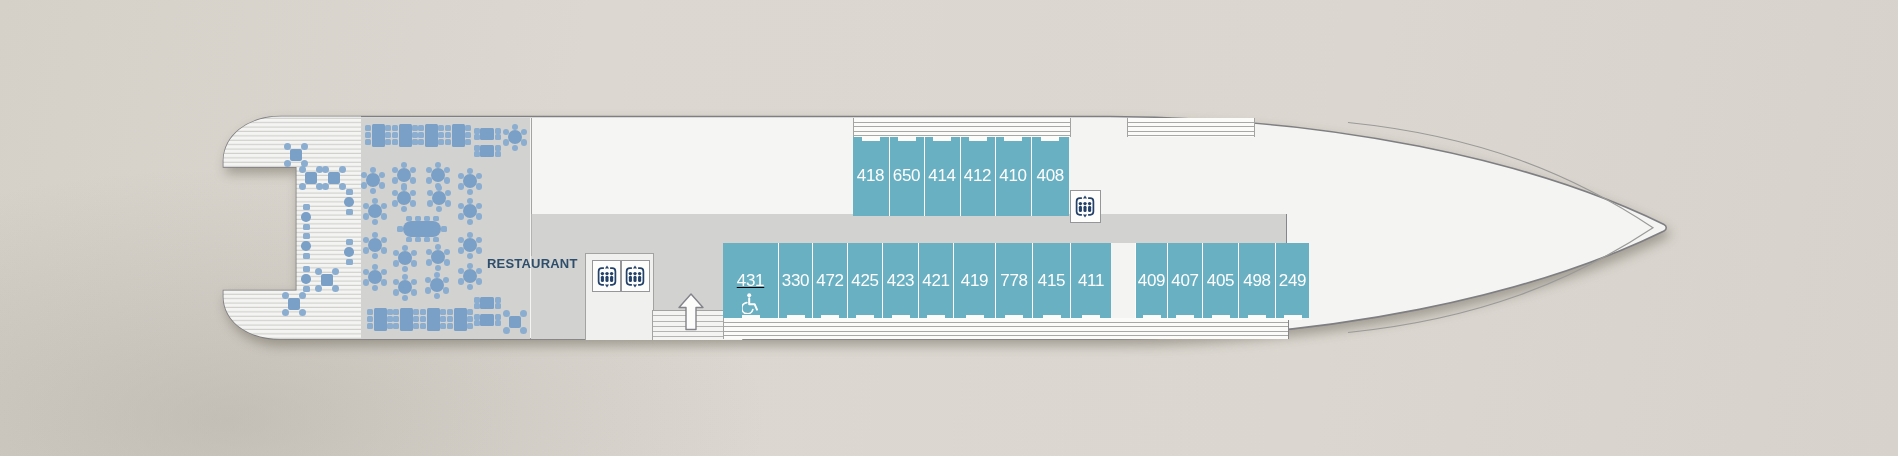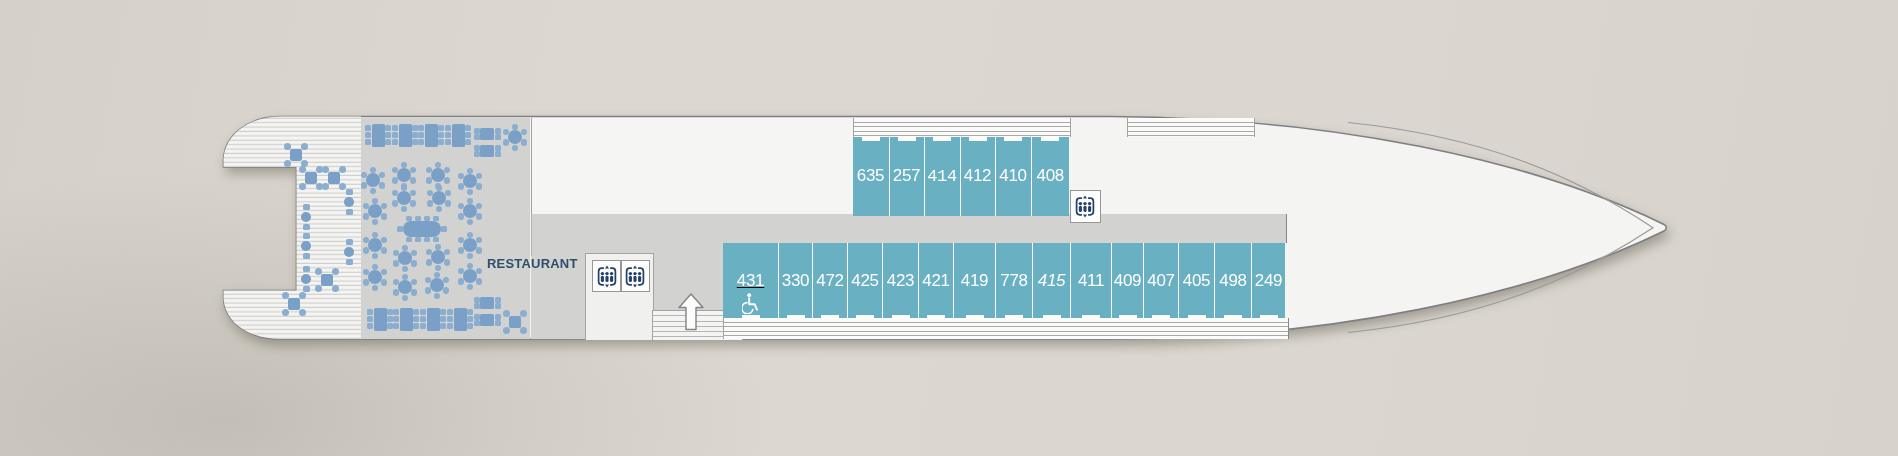--- a/index.html
+++ b/index.html
@@ -145,27 +145,27 @@
       </svg>
     </div>
 
   <div class="strip" style="left:852.5px;top:118px;width:216px;height:19px;"></div>
   <div class="strip" style="left:1126.5px;top:118px;width:126.5px;height:19px;"></div>
   <div class="strip" style="left:723px;top:318px;width:563.5px;height:20.5px;border-right:1.5px solid #86868a;"></div>
 
   <div class="cabin-row" id="row-top-aft" style="left:852.5px;top:137px;height:78.5px;">
       <div class="cabin" style="width: 36px;">
         <div class="notch n-top"></div>
-        <span class="cabin-num">635</span>
+        <span class="cabin-num">418</span>
       </div>
       <div class="cabin" style="width: 35px;">
         <div class="notch n-top"></div>
-        <span class="cabin-num">257</span>
-      </div>
-      <div class="cabin" style="width: 36px; font-family: Liberation Mono, monospace;">
+        <span class="cabin-num">650</span>
+      </div>
+      <div class="cabin" style="width: 36px;">
         <div class="notch n-top"></div>
         <span class="cabin-num">414</span>
       </div>
       <div class="cabin" style="width: 35px;">
         <div class="notch n-top"></div>
         <span class="cabin-num">412</span>
       </div>
       <div class="cabin" style="width: 36px;">
         <div class="notch n-top"></div>
         <span class="cabin-num">410</span>
@@ -206,29 +206,29 @@
         <span class="cabin-num">421</span>
       </div>
       <div class="cabin" style="width: 42px;">
         <div class="notch n-bot"></div>
         <span class="cabin-num">419</span>
       </div>
       <div class="cabin" style="width: 37px;">
         <div class="notch n-bot"></div>
         <span class="cabin-num">778</span>
       </div>
-      <div class="cabin" style="width: 38px; font-style: italic;">
+      <div class="cabin" style="width: 38px;">
         <div class="notch n-bot"></div>
         <span class="cabin-num">415</span>
       </div>
       <div class="cabin" style="width: 41px;">
         <div class="notch n-bot"></div>
         <span class="cabin-num">411</span>
       </div>
-      <div class="cabin" style="width: 32px;">
+      <div class="cabin" style="width: 32px; margin-left: 24px;">
         <div class="notch n-bot"></div>
         <span class="cabin-num">409</span>
       </div>
       <div class="cabin" style="width: 35px;">
         <div class="notch n-bot"></div>
         <span class="cabin-num">407</span>
       </div>
       <div class="cabin" style="width: 36px;">
         <div class="notch n-bot"></div>
         <span class="cabin-num">405</span>

